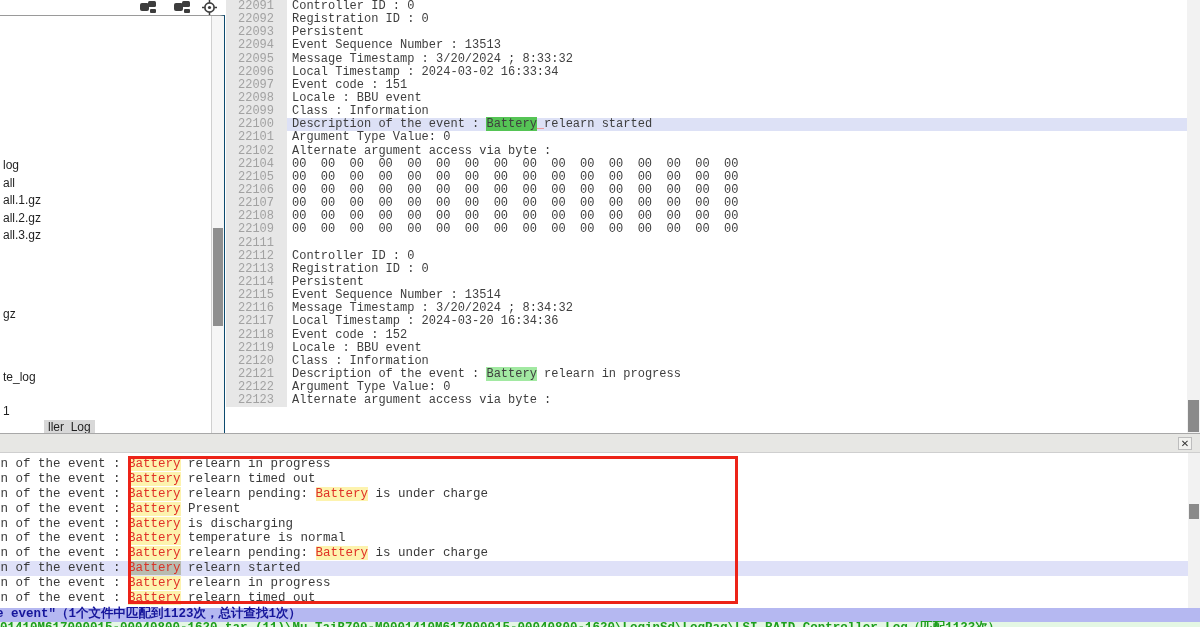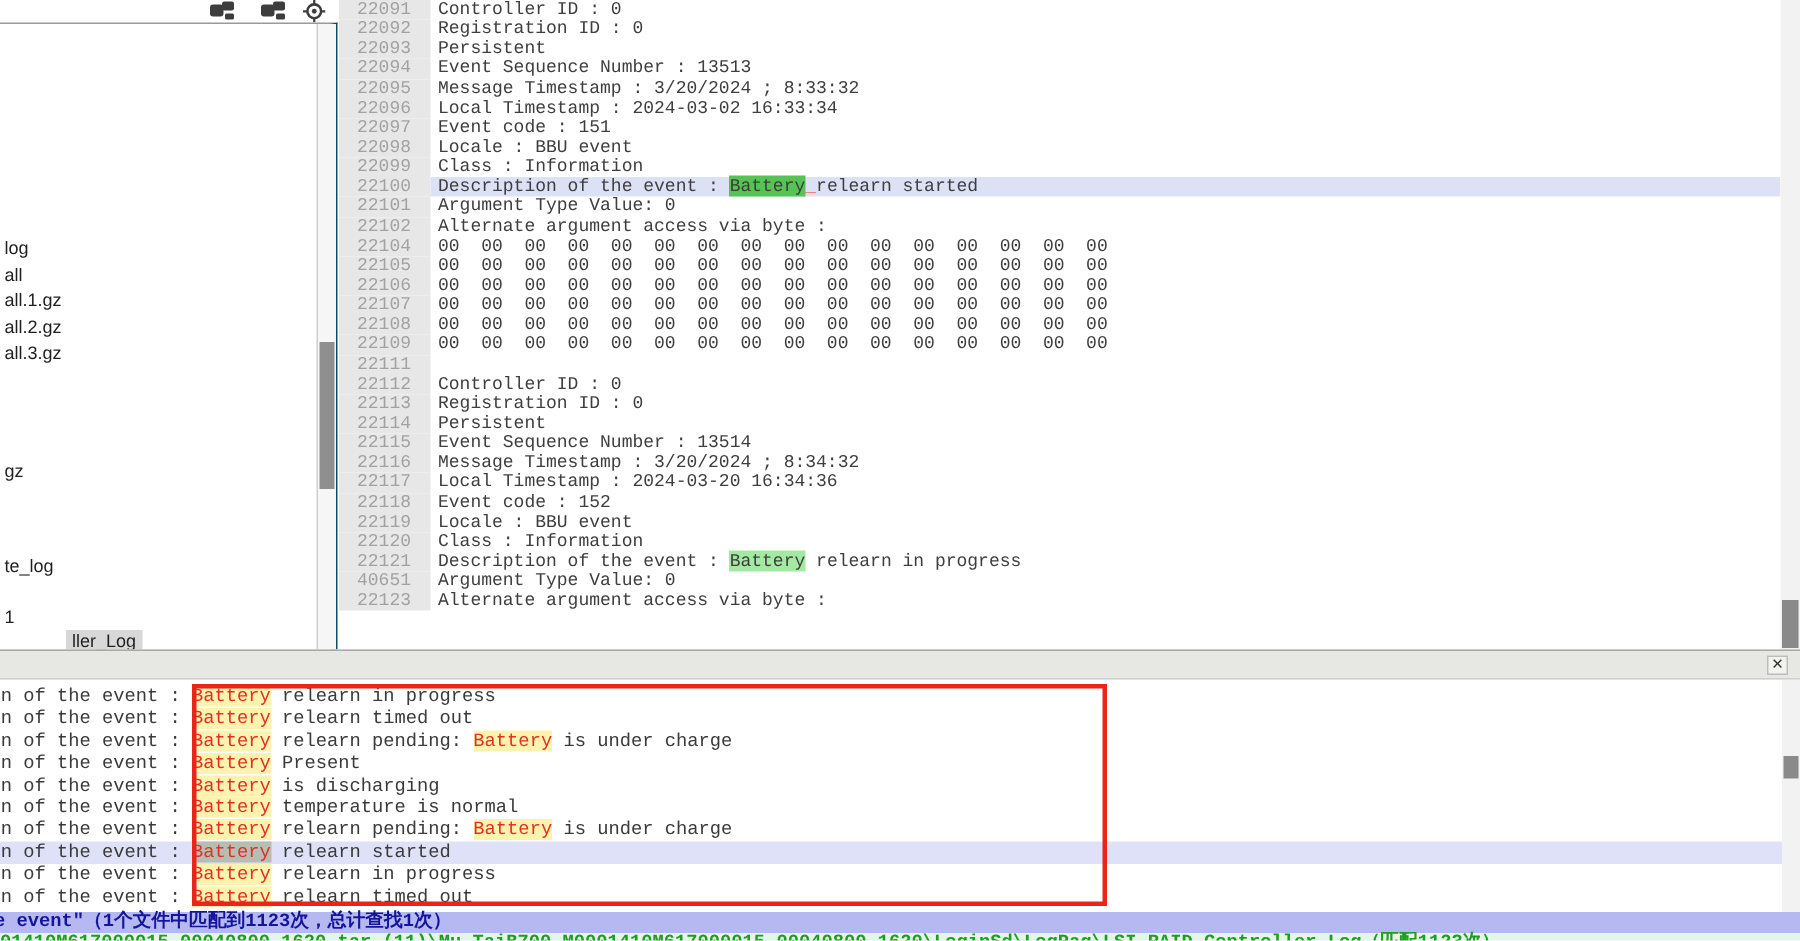--- a/index.html
+++ b/index.html
@@ -133,21 +133,21 @@
         <div class="ed-row"><span class="ed-num">22112</span><span class="ed-text"><span>Controller ID : 0</span></span></div>
         <div class="ed-row"><span class="ed-num">22113</span><span class="ed-text"><span>Registration ID : 0</span></span></div>
         <div class="ed-row"><span class="ed-num">22114</span><span class="ed-text"><span>Persistent</span></span></div>
         <div class="ed-row"><span class="ed-num">22115</span><span class="ed-text"><span>Event Sequence Number : 13514</span></span></div>
         <div class="ed-row"><span class="ed-num">22116</span><span class="ed-text"><span>Message Timestamp : 3/20/2024 ; 8:34:32</span></span></div>
         <div class="ed-row"><span class="ed-num">22117</span><span class="ed-text"><span>Local Timestamp : 2024-03-20 16:34:36</span></span></div>
         <div class="ed-row"><span class="ed-num">22118</span><span class="ed-text"><span>Event code : 152</span></span></div>
         <div class="ed-row"><span class="ed-num">22119</span><span class="ed-text"><span>Locale : BBU event</span></span></div>
         <div class="ed-row"><span class="ed-num">22120</span><span class="ed-text"><span>Class : Information</span></span></div>
         <div class="ed-row"><span class="ed-num">22121</span><span class="ed-text"><span>Description of the event : </span><span class="seg-g2">Battery</span><span> relearn in progress</span></span></div>
-        <div class="ed-row"><span class="ed-num">40651</span><span class="ed-text"><span>Argument Type Value: 0</span></span></div>
+        <div class="ed-row"><span class="ed-num">22122</span><span class="ed-text"><span>Argument Type Value: 0</span></span></div>
         <div class="ed-row"><span class="ed-num">22123</span><span class="ed-text"><span>Alternate argument access via byte :</span></span></div>
       </div>
   </div>
   <div id="editor-scrollbar">
     <div id="editor-scroll-thumb"></div>
   </div>
 
   <div id="splitter">
     <div id="results-close">✕</div>
   </div>

